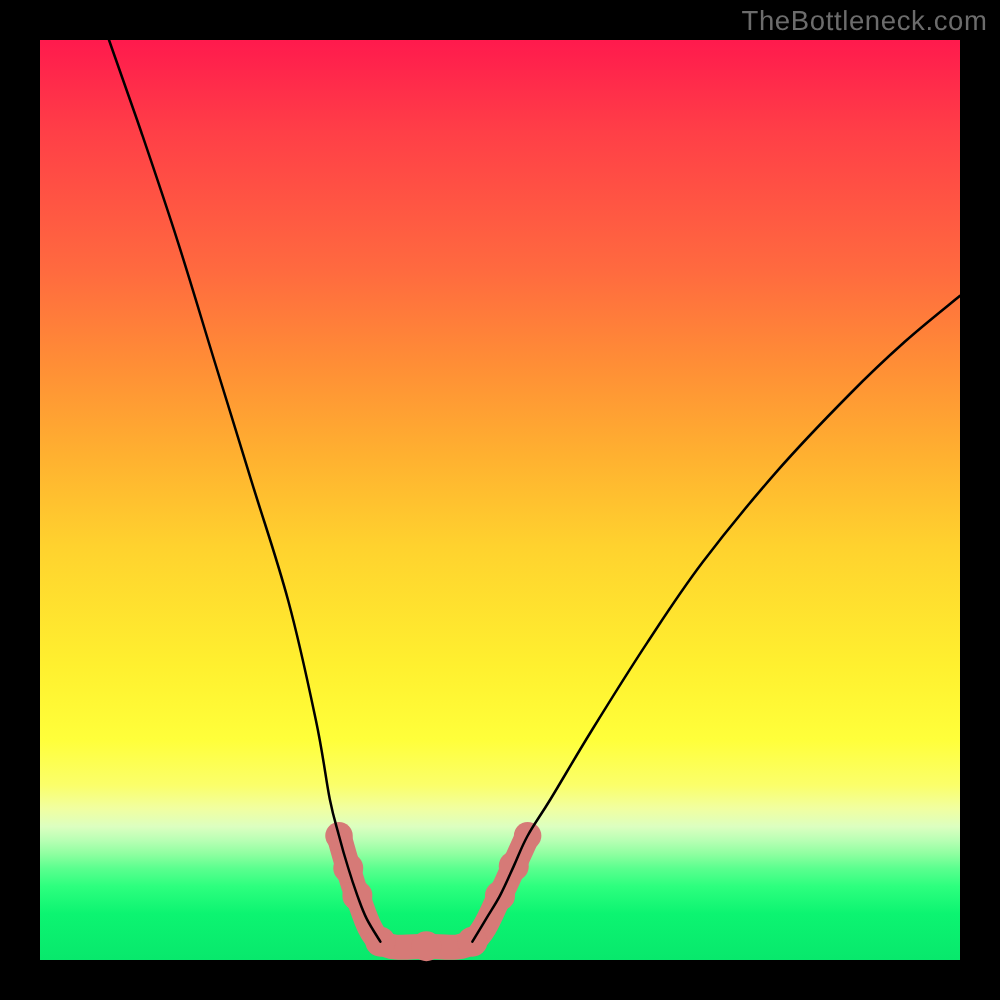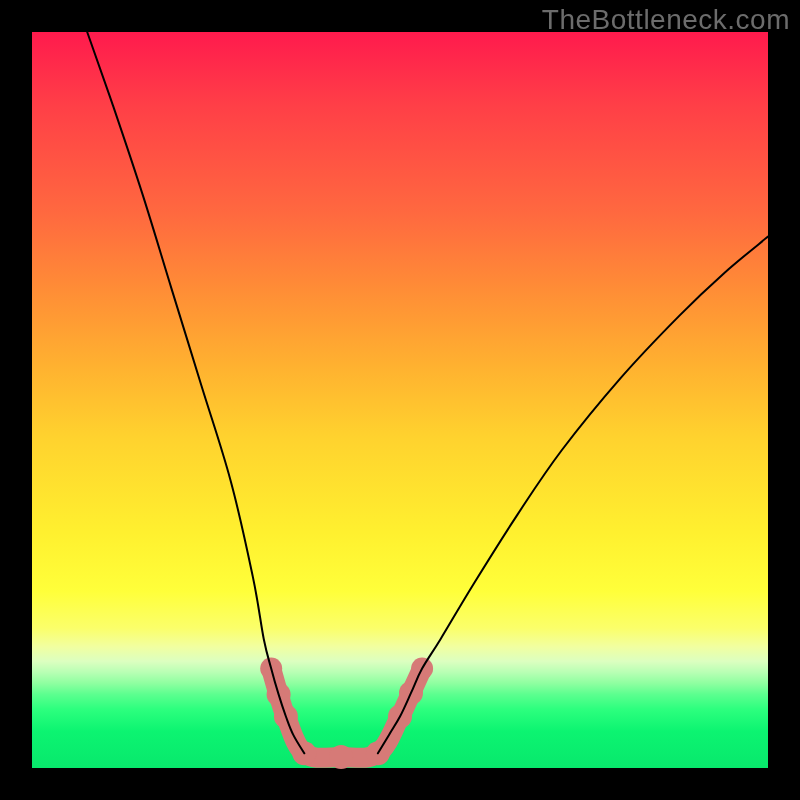--- a/index.html
+++ b/index.html
@@ -43,21 +43,21 @@
       #5cff8f 90%,
       #2dff7e 92%,
       #0cf471 95%,
       #08e86c 100%);
   }
   .watermark {
     position: absolute;
     top: 4px;
     right: 10px;
     color: #6c6c6c;
-    font-size: 28px;
+    font-size: 22px;
     letter-spacing: 0.5px;
     font-weight: 500;
     user-select: none;
   }
   svg.curves {
     position: absolute;
     left: 0;
     top: 0;
     width: 736px;
     height: 736px;

